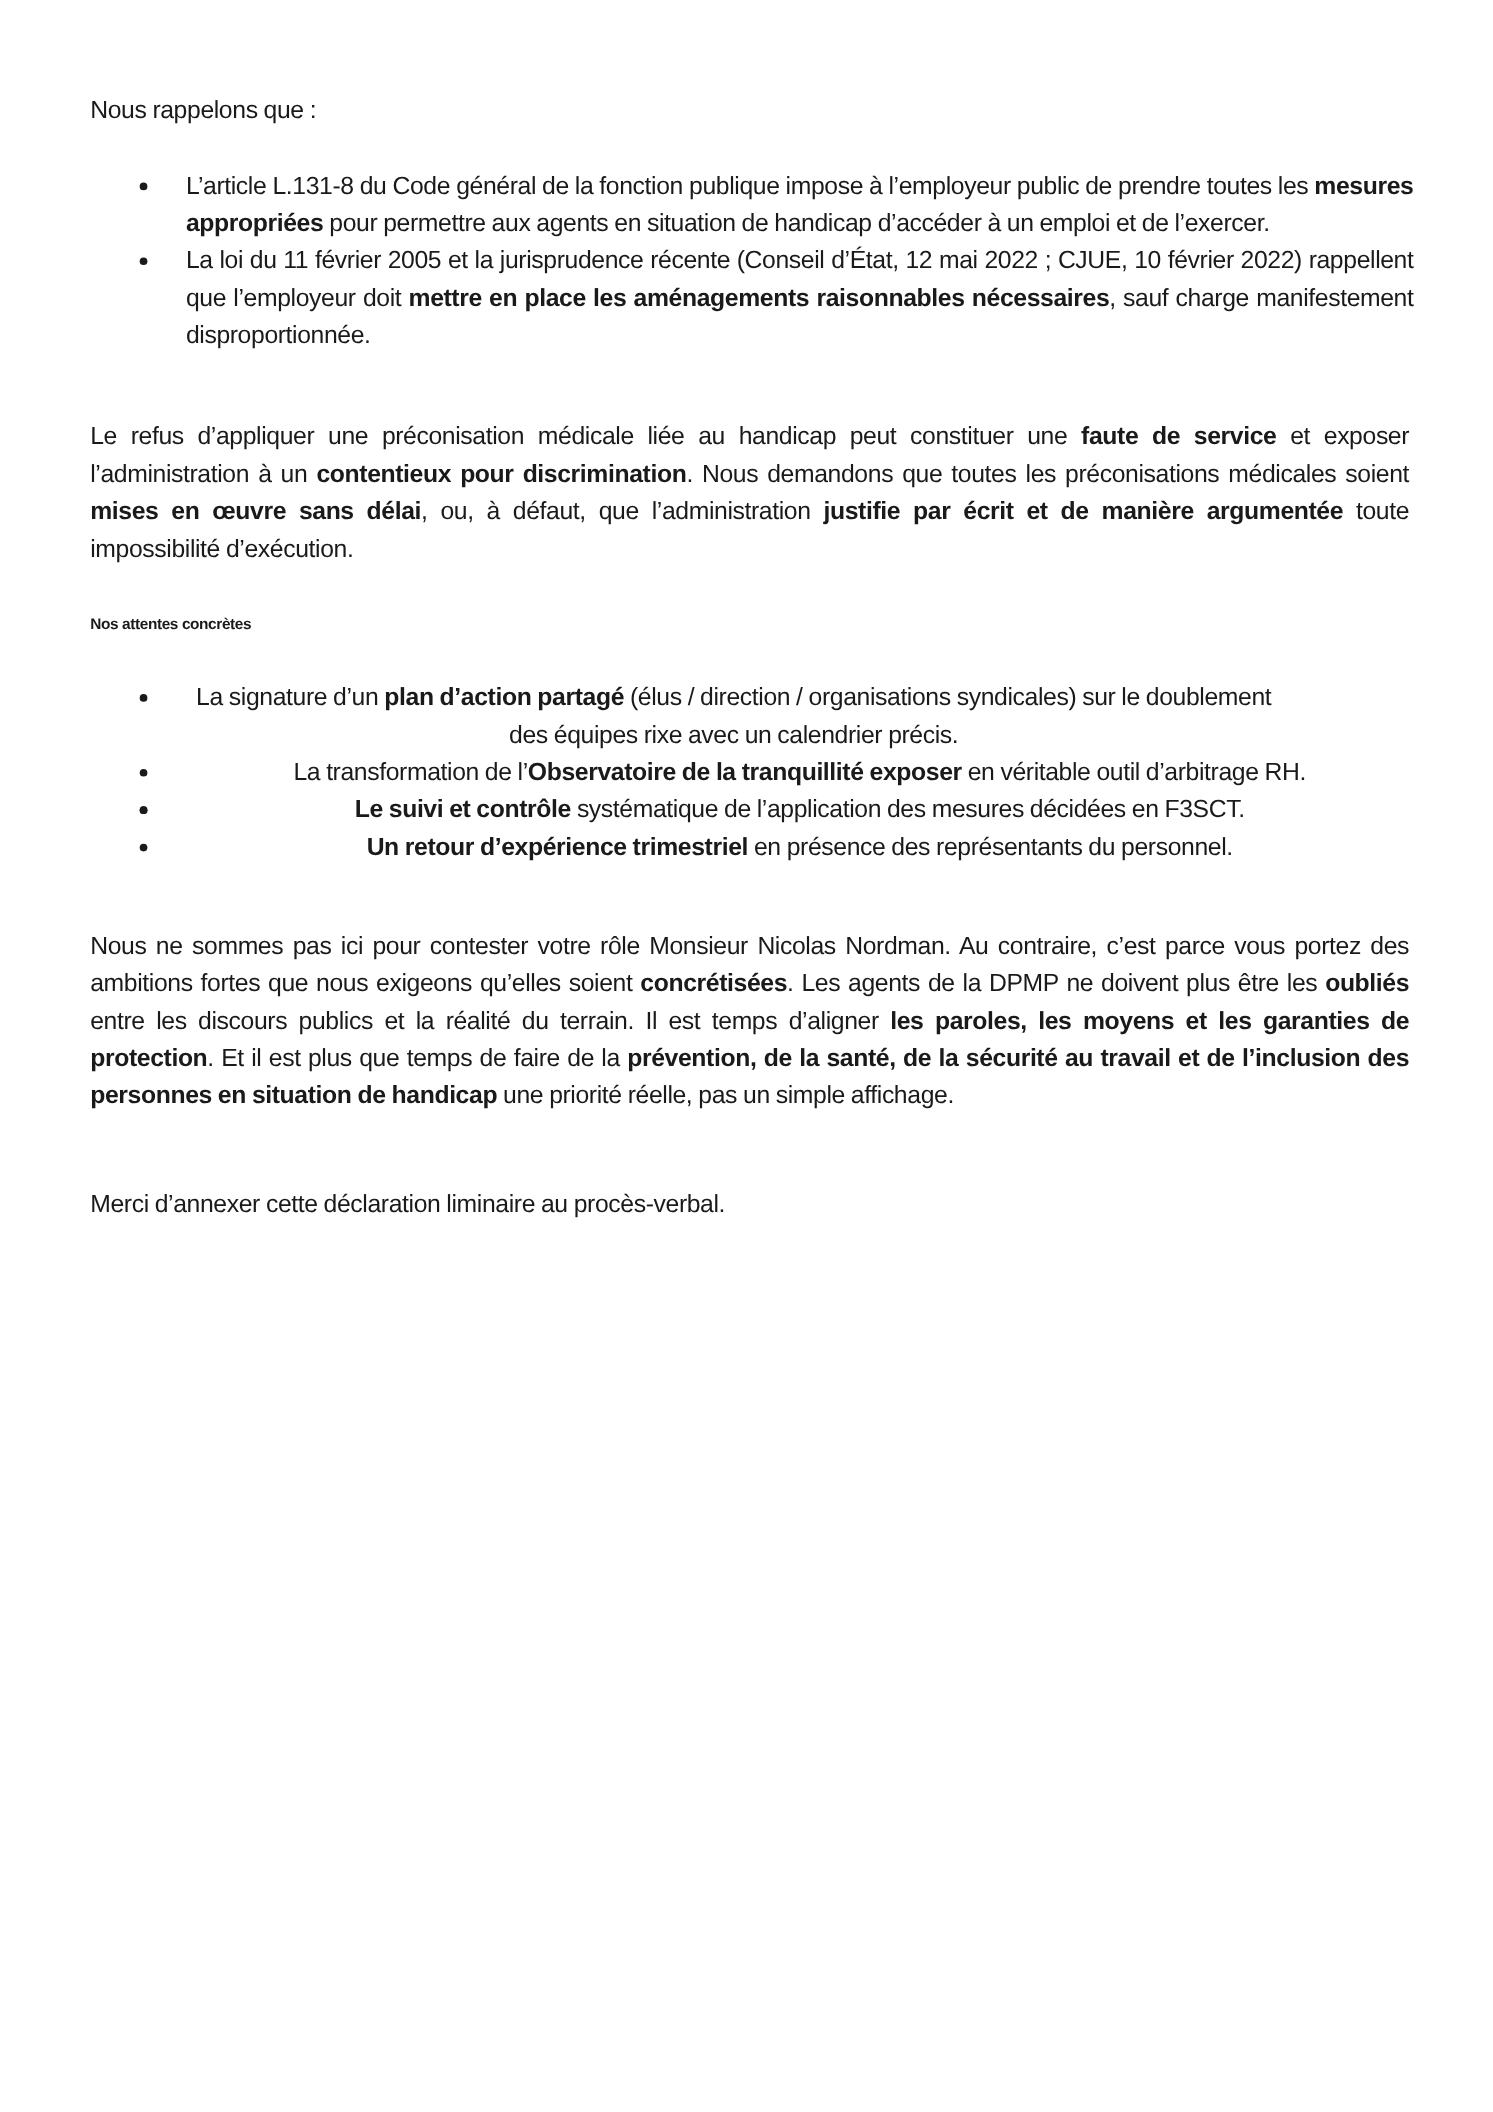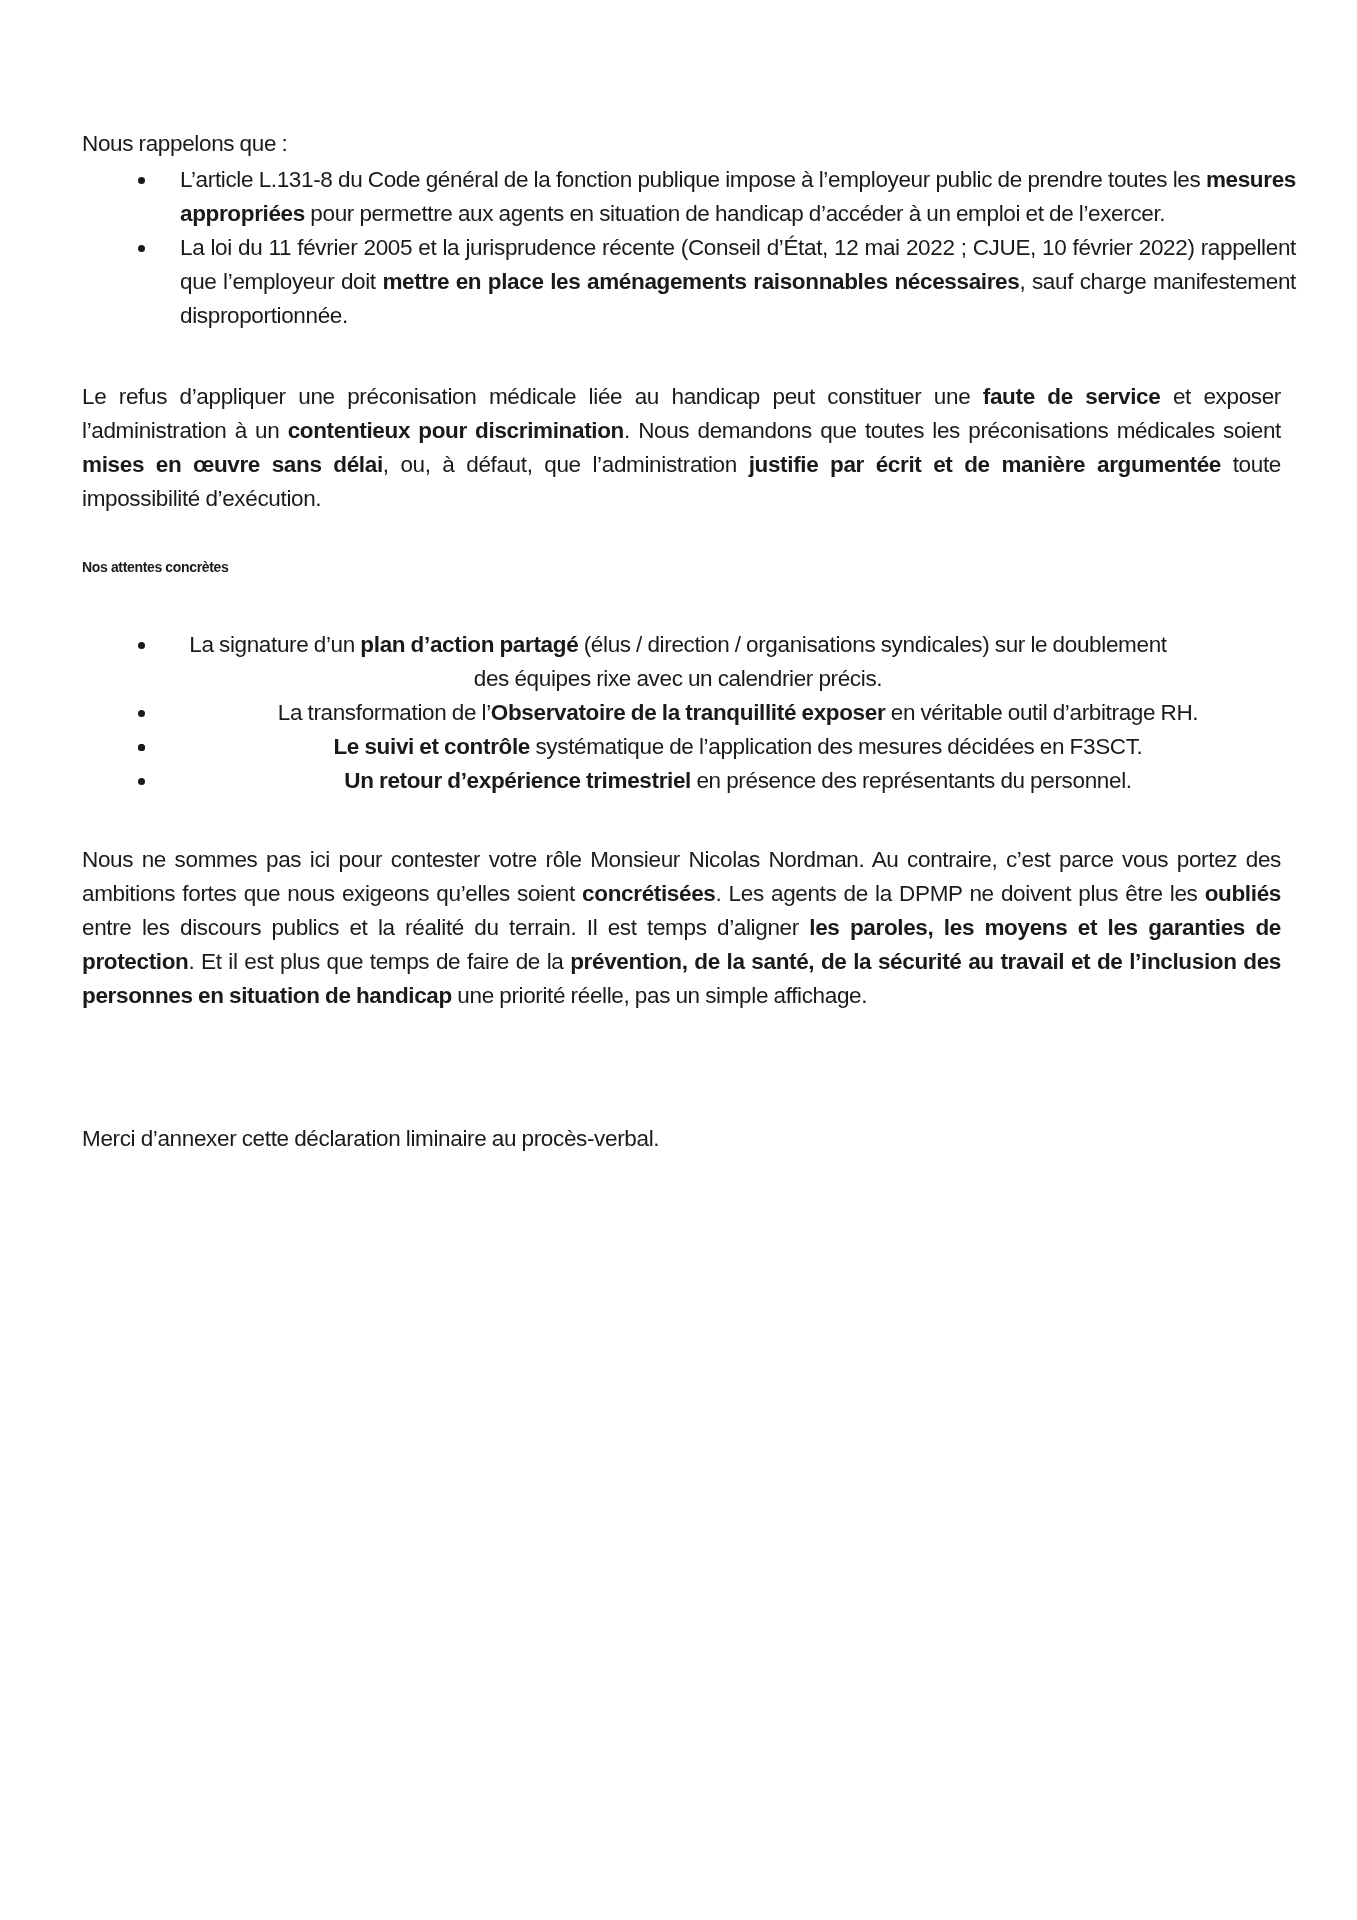--- a/index.html
+++ b/index.html
@@ -24,34 +24,34 @@
     .para {
       position: absolute;
       left: 0;
       width: 1199px;
       font-size: 22.5px;
       line-height: 34px;
       text-align: justify;
       letter-spacing: -0.35px;
       word-spacing: -0.5px;
     }
-    .para.left { text-align: left; margin-top: 44px; }
+    .para.left { text-align: left; }
     .heading {
       position: absolute;
       left: 0;
       font-size: 14px;
       line-height: 34px;
       font-weight: bold;
       letter-spacing: -0.35px;
     }
     .bullets {
       position: absolute;
       left: 0;
       width: 1199px;
-      margin: 15px;
+      margin: 4px;
       padding: 0;
       list-style: none;
     }
     .bullets li {
       position: relative;
       padding-left: 83px;
       font-size: 22.5px;
       line-height: 34px;
       letter-spacing: -0.35px;
       word-spacing: -0.5px;

